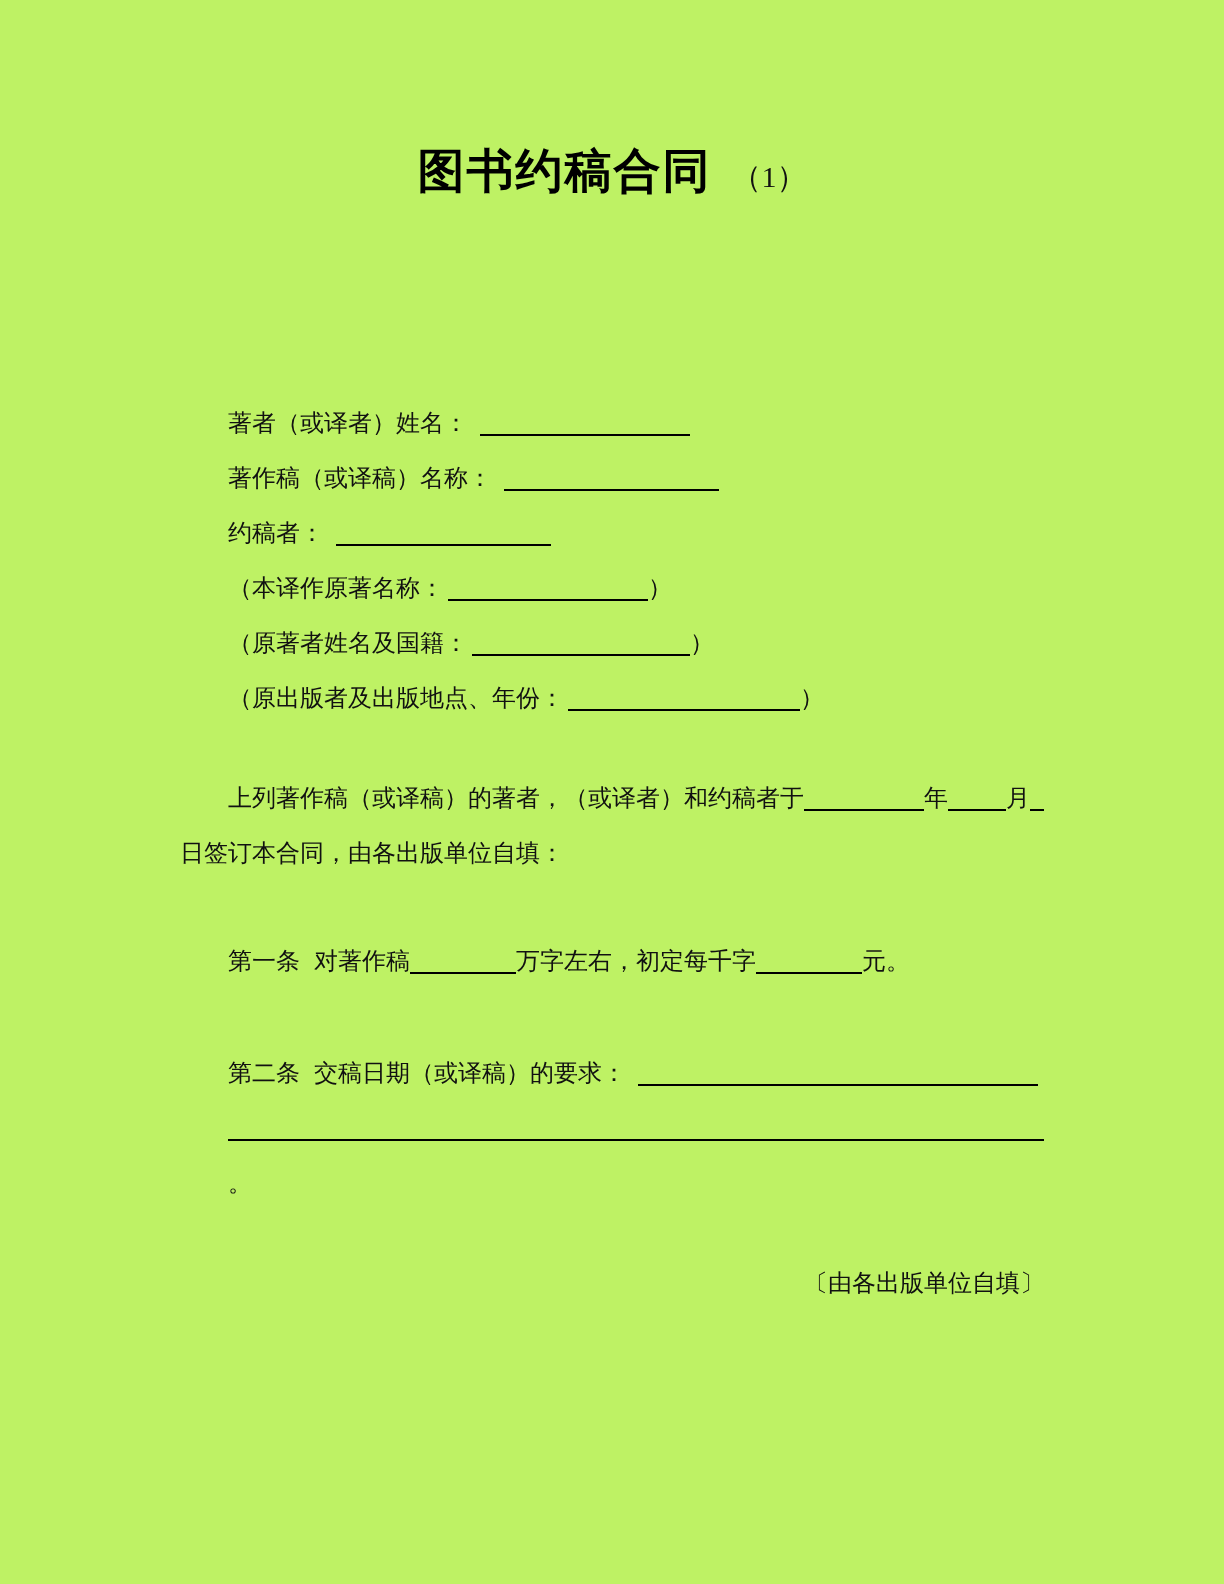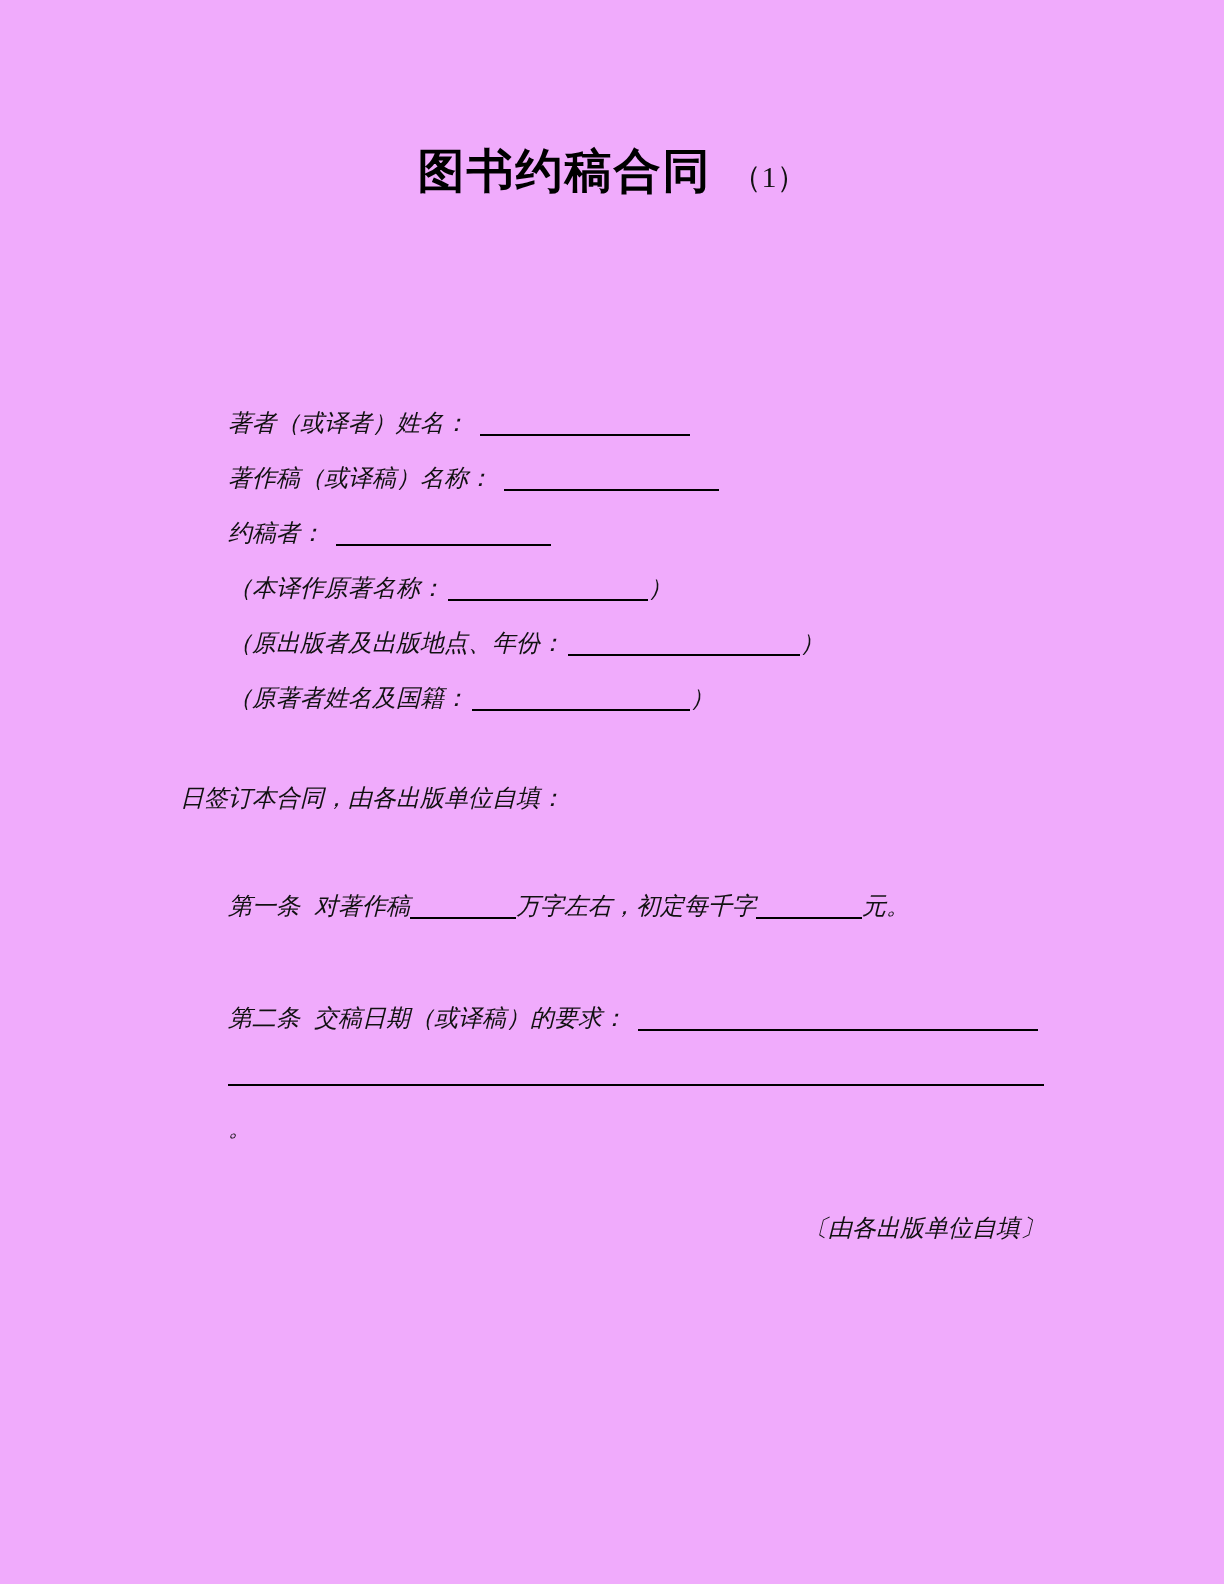--- a/index.html
+++ b/index.html
@@ -4,21 +4,21 @@
 <style>
   html, body {
     margin: 0;
     padding: 0;
     background: #ffffff;
   }
   .page {
     position: relative;
     width: 1224px;
     height: 1584px;
-    background: #f0abfc;
+    background: #bef264;
     overflow: hidden;
     font-family: "Liberation Serif", "DejaVu Serif", serif;
     color: #111111;
     font-size: 24px;
   }
   .content {
     padding: 0 180px;
   }
   .doc-title {
     margin: 0;
@@ -39,21 +39,20 @@
     font-family: "Liberation Serif", "DejaVu Serif", serif;
     font-weight: 400;
     font-size: 30px;
     color: #111111;
     margin-left: 8px;
   }
   .line {
     line-height: 55px;
     height: 55px;
     white-space: nowrap;
-    font-style: italic;
   }
   .indent {
     padding-left: 48px;
   }
   .fields {
     margin-top: 192px;
   }
   .blank {
     display: inline-block;
     border-bottom: 2px solid #000000;
@@ -100,28 +99,31 @@
       <div class="line indent">
         <span>著作稿（或译稿）名称：</span><span class="blank w215 gap12"></span><span></span>
       </div>
       <div class="line indent">
         <span>约稿者：</span><span class="blank w215 gap12"></span><span></span>
       </div>
       <div class="line indent">
         <span>（本译作原著名称：</span><span class="blank w200 gap4"></span><span>）</span>
       </div>
       <div class="line indent">
-        <span>（原出版者及出版地点、年份：</span><span class="blank w232 gap4"></span><span>）</span>
+        <span>（原著者姓名及国籍：</span><span class="blank w218 gap4"></span><span>）</span>
       </div>
       <div class="line indent">
-        <span>（原著者姓名及国籍：</span><span class="blank w218 gap4"></span><span>）</span>
+        <span>（原出版者及出版地点、年份：</span><span class="blank w232 gap4"></span><span>）</span>
       </div>
     </div>
 
     <div class="intro">
+      <div class="line indent">
+        <span>上列著作稿（或译稿）的著者，（或译者）和约稿者于</span><span class="blank w120"></span><span>年</span><span class="blank w58"></span><span>月</span><span class="blank w14"></span>
+      </div>
       <div class="line">
         <span>日签订本合同，由各出版单位自填：</span>
       </div>
     </div>
 
     <div class="article-1">
       <div class="line indent">
         <span>第一条</span><span class="num-gap"></span><span>对著作稿</span><span class="blank w106"></span><span>万字左右，初定每千字</span><span class="blank w106"></span><span>元。</span>
       </div>
     </div>

